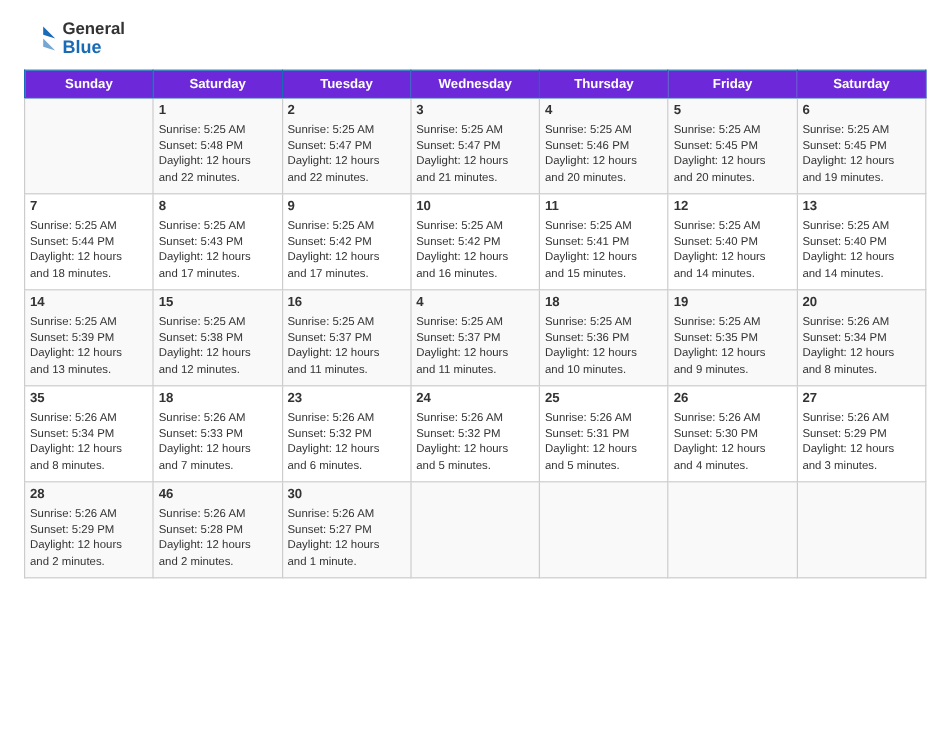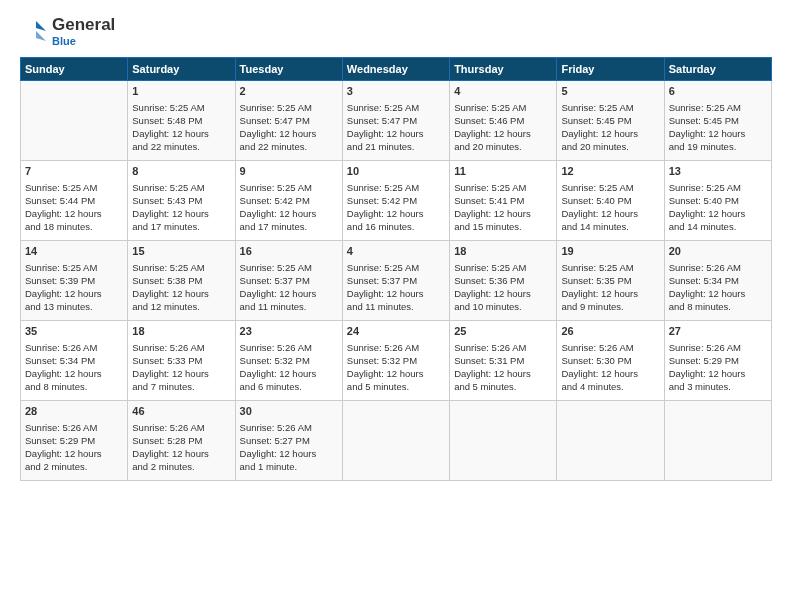--- a/index.html
+++ b/index.html
@@ -39,24 +39,24 @@
     .subtitle {
       font-size: 14px;
       color: #555;
     }
     table {
       width: 100%;
       border-collapse: collapse;
       font-size: 10px;
     }
     thead tr th {
-      background-color: #0c4a6e;
+      background-color: #6d28d9;
       color: #fff;
       padding: 5px 4px;
-      text-align: left;
+      text-align: center;
       font-size: 11px;
       font-weight: bold;
       border: 1px solid #1a6bb5;
     }
     tbody tr td {
       border: 1px solid #ccc;
       vertical-align: top;
       padding: 3px 4px;
       height: 80px;
       width: 14.28%;
@@ -85,22 +85,22 @@
 
 <div class="page">
   <div class="header">
     <div class="logo">
   <div style="display:flex;align-items:center;gap:4px;">
     <svg width="28" height="28" viewBox="0 0 28 28">
       <polygon points="16,4 26,14 16,11" fill="#1a6bb5"></polygon>
       <polygon points="16,14 26,24 16,21" fill="#1a6bb5" opacity="0.6"></polygon>
     </svg>
     <div style="line-height:1.15;">
-      <div style="font-size:17px;font-weight:bold;color:#333;">General</div>
-      <div style="font-size:11px;font-weight:bold;color:#1a6bb5;">Blue</div>
+      <div style="font-size:14px;font-weight:bold;color:#333;">General</div>
+      <div style="font-size:15px;font-weight:bold;color:#1a6bb5;">Blue</div>
     </div>
   </div>
 </div>
     <div class="title-block">
       <div class="month-title"></div>
       <div class="subtitle"></div>
     </div>
   </div>
 
   <table>

